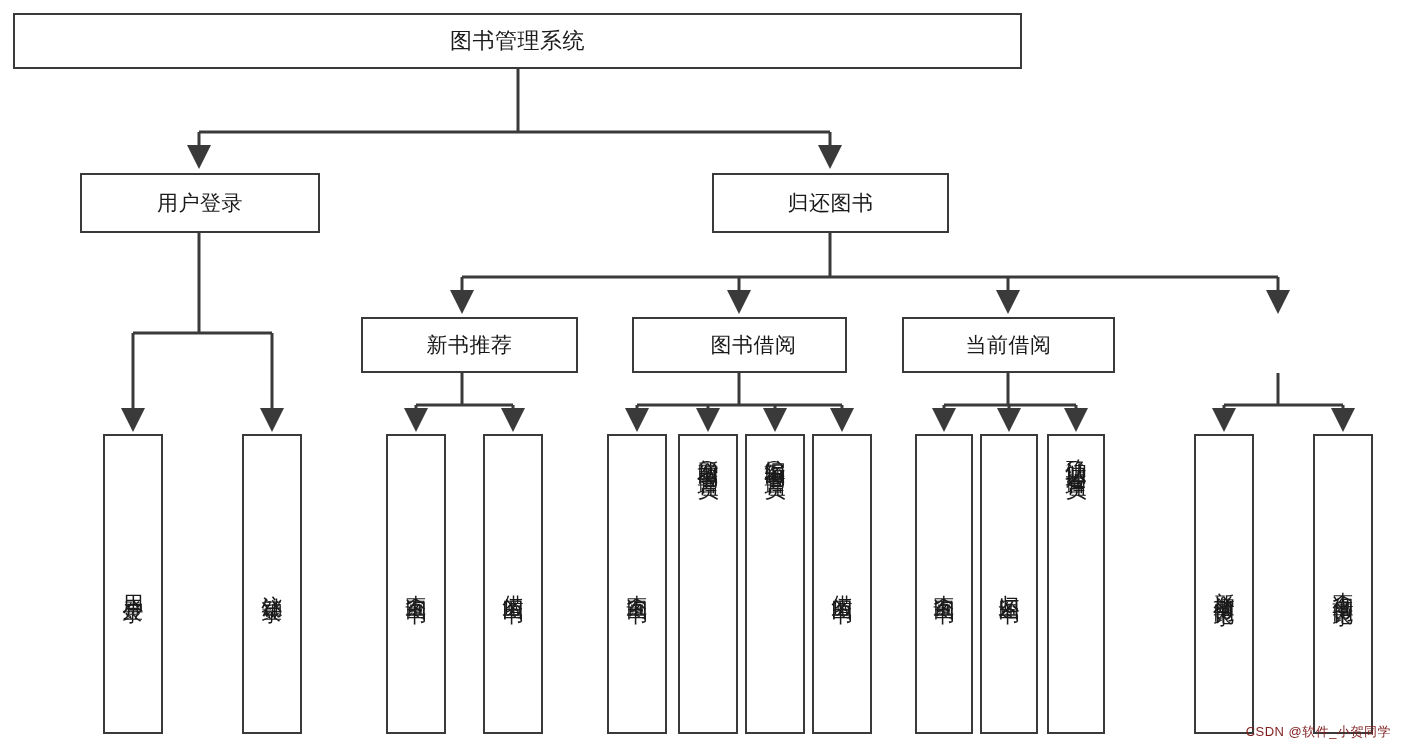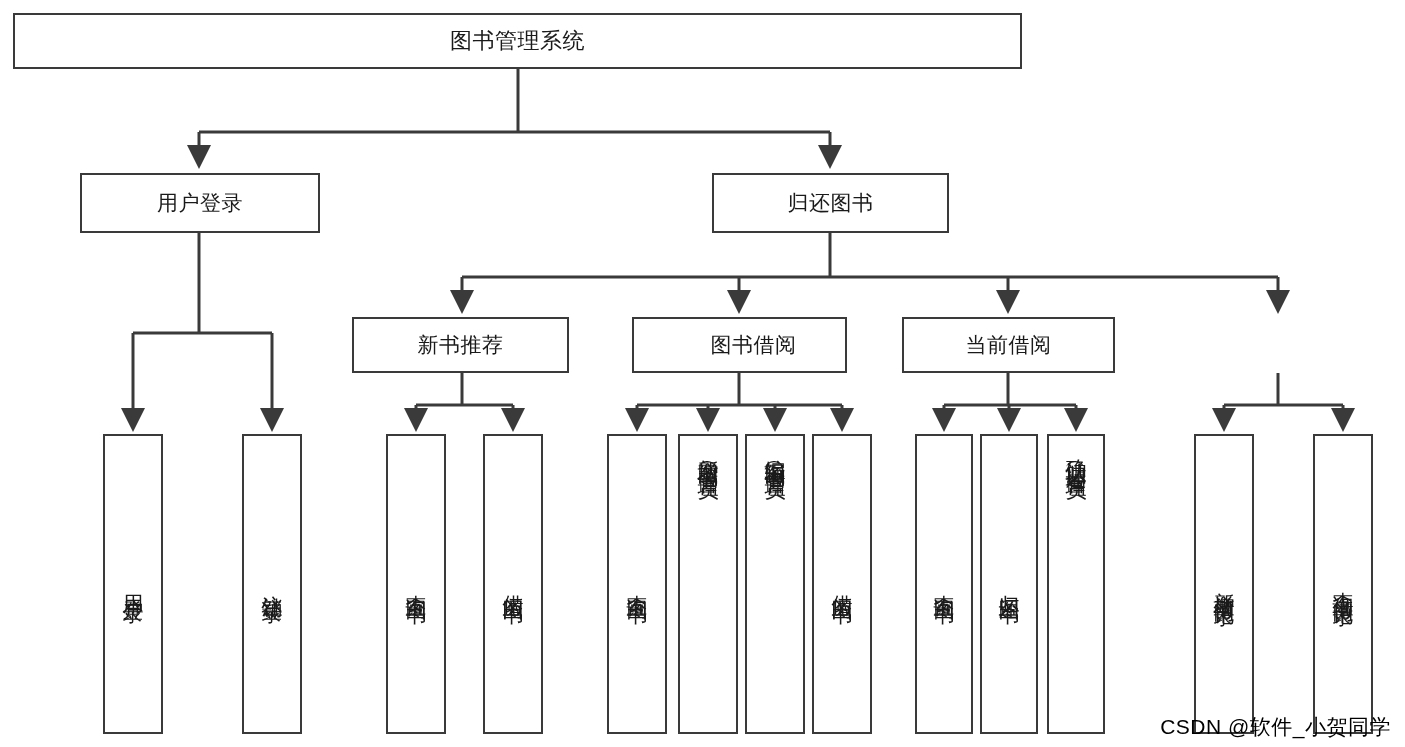--- a/index.html
+++ b/index.html
@@ -69,22 +69,22 @@
     margin-bottom: auto;
   }
   .leaf.center {
     align-items: center;
     padding-top: 0;
   }
   .watermark {
     position: absolute;
     right: 6px;
     bottom: 6px;
-    font-size: 21px;
-    color: #000000;
+    font-size: 13px;
+    color: #7f1d1d;
     letter-spacing: 0.5px;
     white-space: nowrap;
   }
 </style>
 </head>
 <body>
 
 <div id="canvas">
 
   <svg class="wires" viewBox="0 0 1405 747" xmlns="http://www.w3.org/2000/svg">
@@ -141,21 +141,21 @@
     <span>图书管理系统</span>
   </div>
 
   <div class="node node-h" style="left:80px; top:173px; width:240px; height:60px;">
     <span>用户登录</span>
   </div>
   <div class="node node-h" style="left:712px; top:173px; width:237px; height:60px;">
     <span>归还图书</span>
   </div>
 
-  <div class="node node-h" style="left:352px; top:317px; width:217px; height:56px;">
+  <div class="node node-h" style="left:361px; top:317px; width:217px; height:56px;">
     <span>新书推荐</span>
   </div>
   <div class="node node-h" style="left:632px; top:317px; width:215px; height:56px;padding-left:28px;">
     <span>图书借阅</span>
   </div>
   <div class="node node-h" style="left:902px; top:317px; width:213px; height:56px;">
     <span>当前借阅</span>
   </div>
 
   <div class="leaf center" style="left:103px; top:434px; width:60px; height:300px;">

